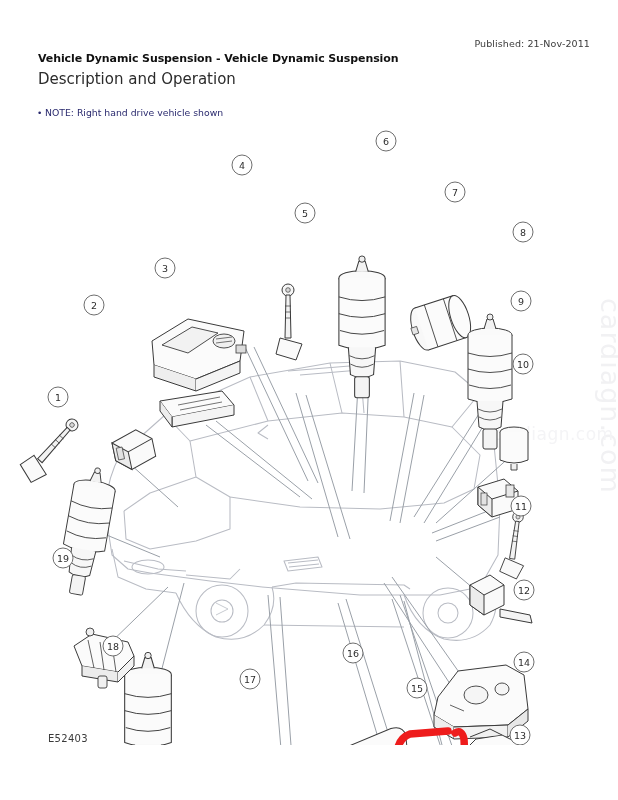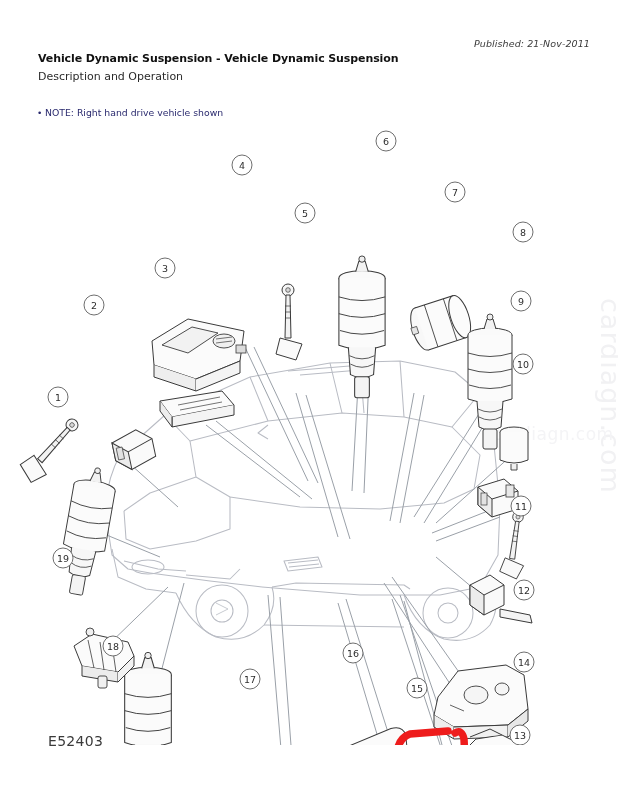--- a/index.html
+++ b/index.html
@@ -20,37 +20,36 @@
 
   
   .published {
     position: absolute;
     top: 38px;
     right: 28px;
     font-size: 9.5px;
     color: #3b3b3b;
     letter-spacing: .1px;
     white-space: nowrap;
-    font-style: italic;
   }
   .doc-title {
     position: absolute;
     left: 38px;
     top: 52px;
     font-size: 11px;
     font-weight: bold;
     color: #111111;
     letter-spacing: -0.1px;
     white-space: nowrap;
   }
   .doc-subtitle {
     position: absolute;
     left: 38px;
     top: 70px;
-    font-size: 11px;
+    font-size: 15px;
     color: #2b2b2b;
   }
   .section-line {
     position: absolute;
     left: 37px;
     top: 88px;
     font-size: 9.5px;
     color: #2b2b2b;
   }
   .note-line {
@@ -75,21 +74,21 @@
     top: 125px;
     width: 618px;
     height: 620px;
   }
   #figure svg { display: block; }
 
   .fig-code {
     position: absolute;
     left: 48px;
     top: 733px;
-    font-size: 14px;
+    font-size: 10px;
     color: #3a3a3a;
     letter-spacing: .3px;
   }
 
   
   .watermark-v {
     position: absolute;
     right: -8px;
     top: 298px;
     font-size: 27px;

